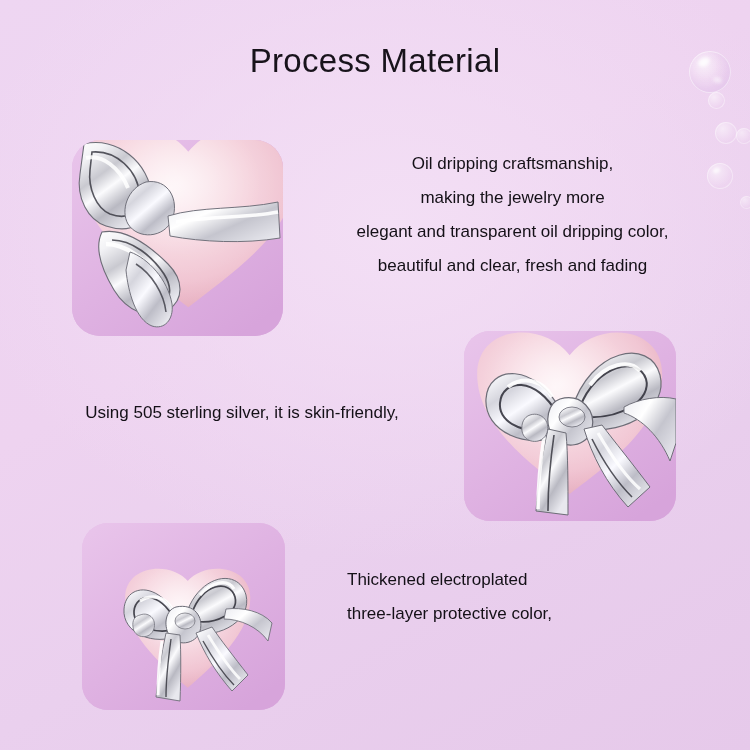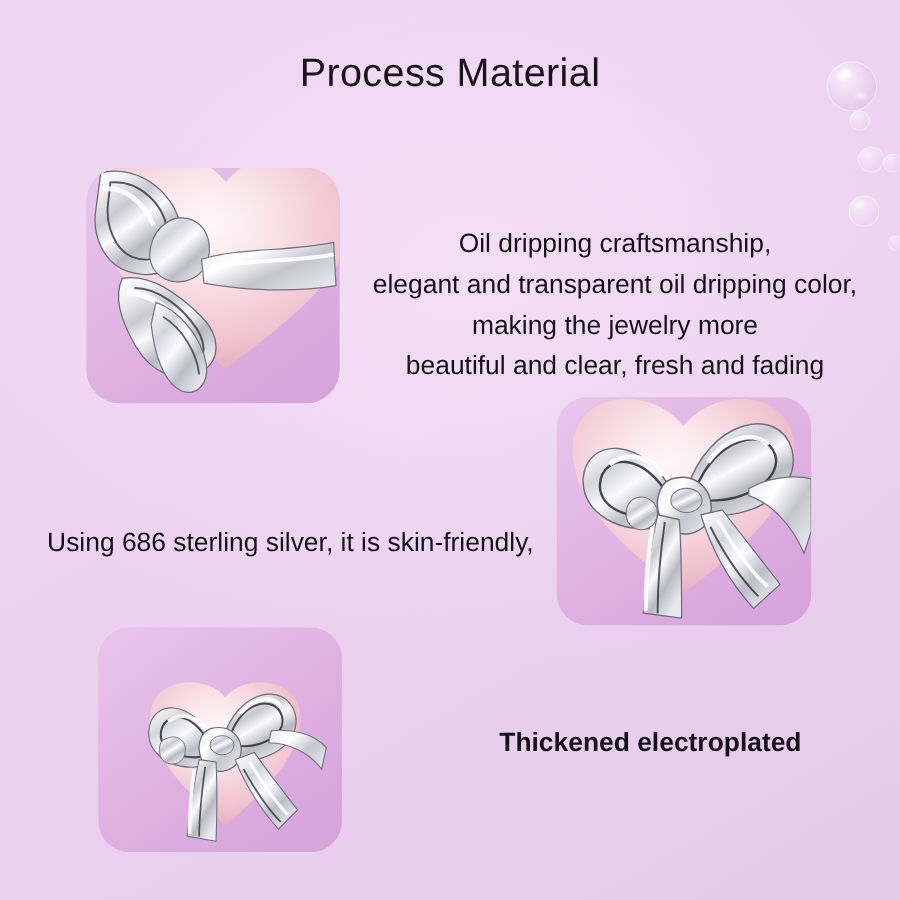--- a/index.html
+++ b/index.html
@@ -26,25 +26,25 @@
   .card{
     position:absolute;border-radius:26px;overflow:hidden;
     background:linear-gradient(160deg,#e7c0e9 0%,#dfb4e2 50%,#d9a9dd 100%);
   }
   .card svg{display:block;width:100%;height:100%;}
   #card1{left:72px;top:140px;width:211px;height:196px;border-radius:28px;}
   #card2{left:464px;top:331px;width:212px;height:190px;border-radius:26px;}
   #card3{left:82px;top:523px;width:203px;height:187px;border-radius:26px;}
 
   
-  .copy{position:absolute;color:#141017;font-size:22px;line-height:34px;margin-top:39px;}
+  .copy{position:absolute;color:#141017;font-size:17px;line-height:34px;}
   .copy .ln{display:block;white-space:nowrap;}
   #copy1{left:283px;right:8px;top:147px;text-align:center;}
   #copy2{left:0px;width:484px;top:396px;text-align:center;}
-  #copy3{left:368px;width:348px;top:563px;text-align:center;font-weight:bold;}
+  #copy3{left:347px;width:348px;top:563px;text-align:left;}
 </style>
 </head>
 <body>
 
 <div id="stage">
 
   <div>
     <div class="bubble" style="left:689px;top:51px;width:42px;height:42px;
                 background:radial-gradient(circle at 36% 32%, rgba(255,255,255,.62) 0%, rgba(255,255,255,.10) 42%, rgba(255,255,255,0) 62%);
                 box-shadow:inset 0 0 0 1px rgba(255,255,255,.50), inset -4px -5px 9px rgba(214,180,228,.35);">
@@ -205,26 +205,27 @@
       <path d="M126 112 C137 130 148 146 158 156" fill="none" stroke="#ffffff" stroke-width="2.8" opacity=".85"></path>
 
       <path d="M142 96 C158 96 176 104 186 118 L190 100 C180 88 160 84 144 86 Z" fill="url(#silverC)" stroke="#70707a" stroke-width=".9"></path>
 
       <path d="M58 92 C68 88 76 98 71 108 C66 117 52 115 51 104 C50 97 53 93 58 92 Z" fill="url(#silverA)" stroke="#73737d" stroke-width=".8"></path>
     </svg>
   </div>
 
   <div class="copy" id="copy1">
     <span class="ln">Oil dripping craftsmanship,</span>
+    <span class="ln">making the jewelry more</span>
     <span class="ln">elegant and transparent oil dripping color,</span>
-    <span class="ln">making the jewelry more</span>
     <span class="ln">beautiful and clear, fresh and fading</span>
   </div>
 
   <div class="copy" id="copy2">
-    <span class="ln">Using 686 sterling silver, it is skin-friendly,</span>
+    <span class="ln">Using 505 sterling silver, it is skin-friendly,</span>
   </div>
 
   <div class="copy" id="copy3">
     <span class="ln">Thickened electroplated</span>
+    <span class="ln">three-layer protective color,</span>
   </div>
 
 </div>
 
 </body></html>

